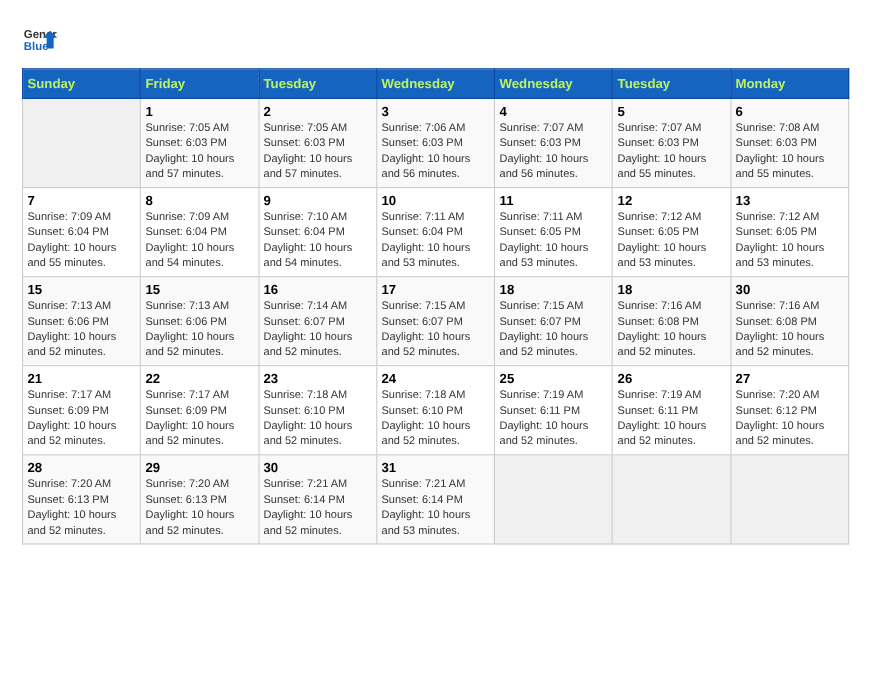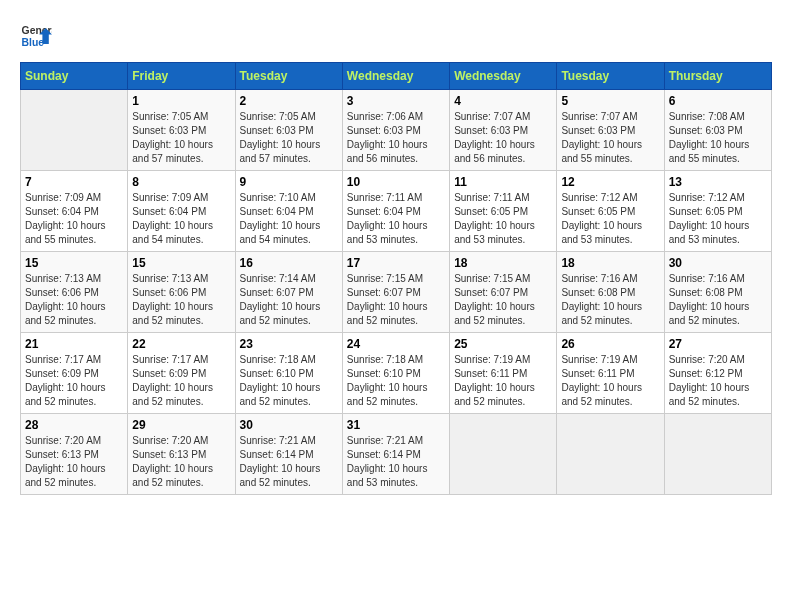--- a/index.html
+++ b/index.html
@@ -98,21 +98,21 @@
 
 <table>
   <thead>
     <tr>
     <th>Sunday</th>
         <th>Friday</th>
         <th>Tuesday</th>
         <th>Wednesday</th>
         <th>Wednesday</th>
         <th>Tuesday</th>
-        <th>Thursday</th>
+        <th>Monday</th>
       </tr>
   </thead>
   <tbody id="calendar-body">
   <tr>
         <td class="empty-cell"></td>
         <td>
           <span class="day-number">1</span>
           <div class="day-info">Sunrise: 7:05 AM<br>Sunset: 6:03 PM<br>Daylight: 10 hours and 57 minutes.</div>
         </td>
         <td>

